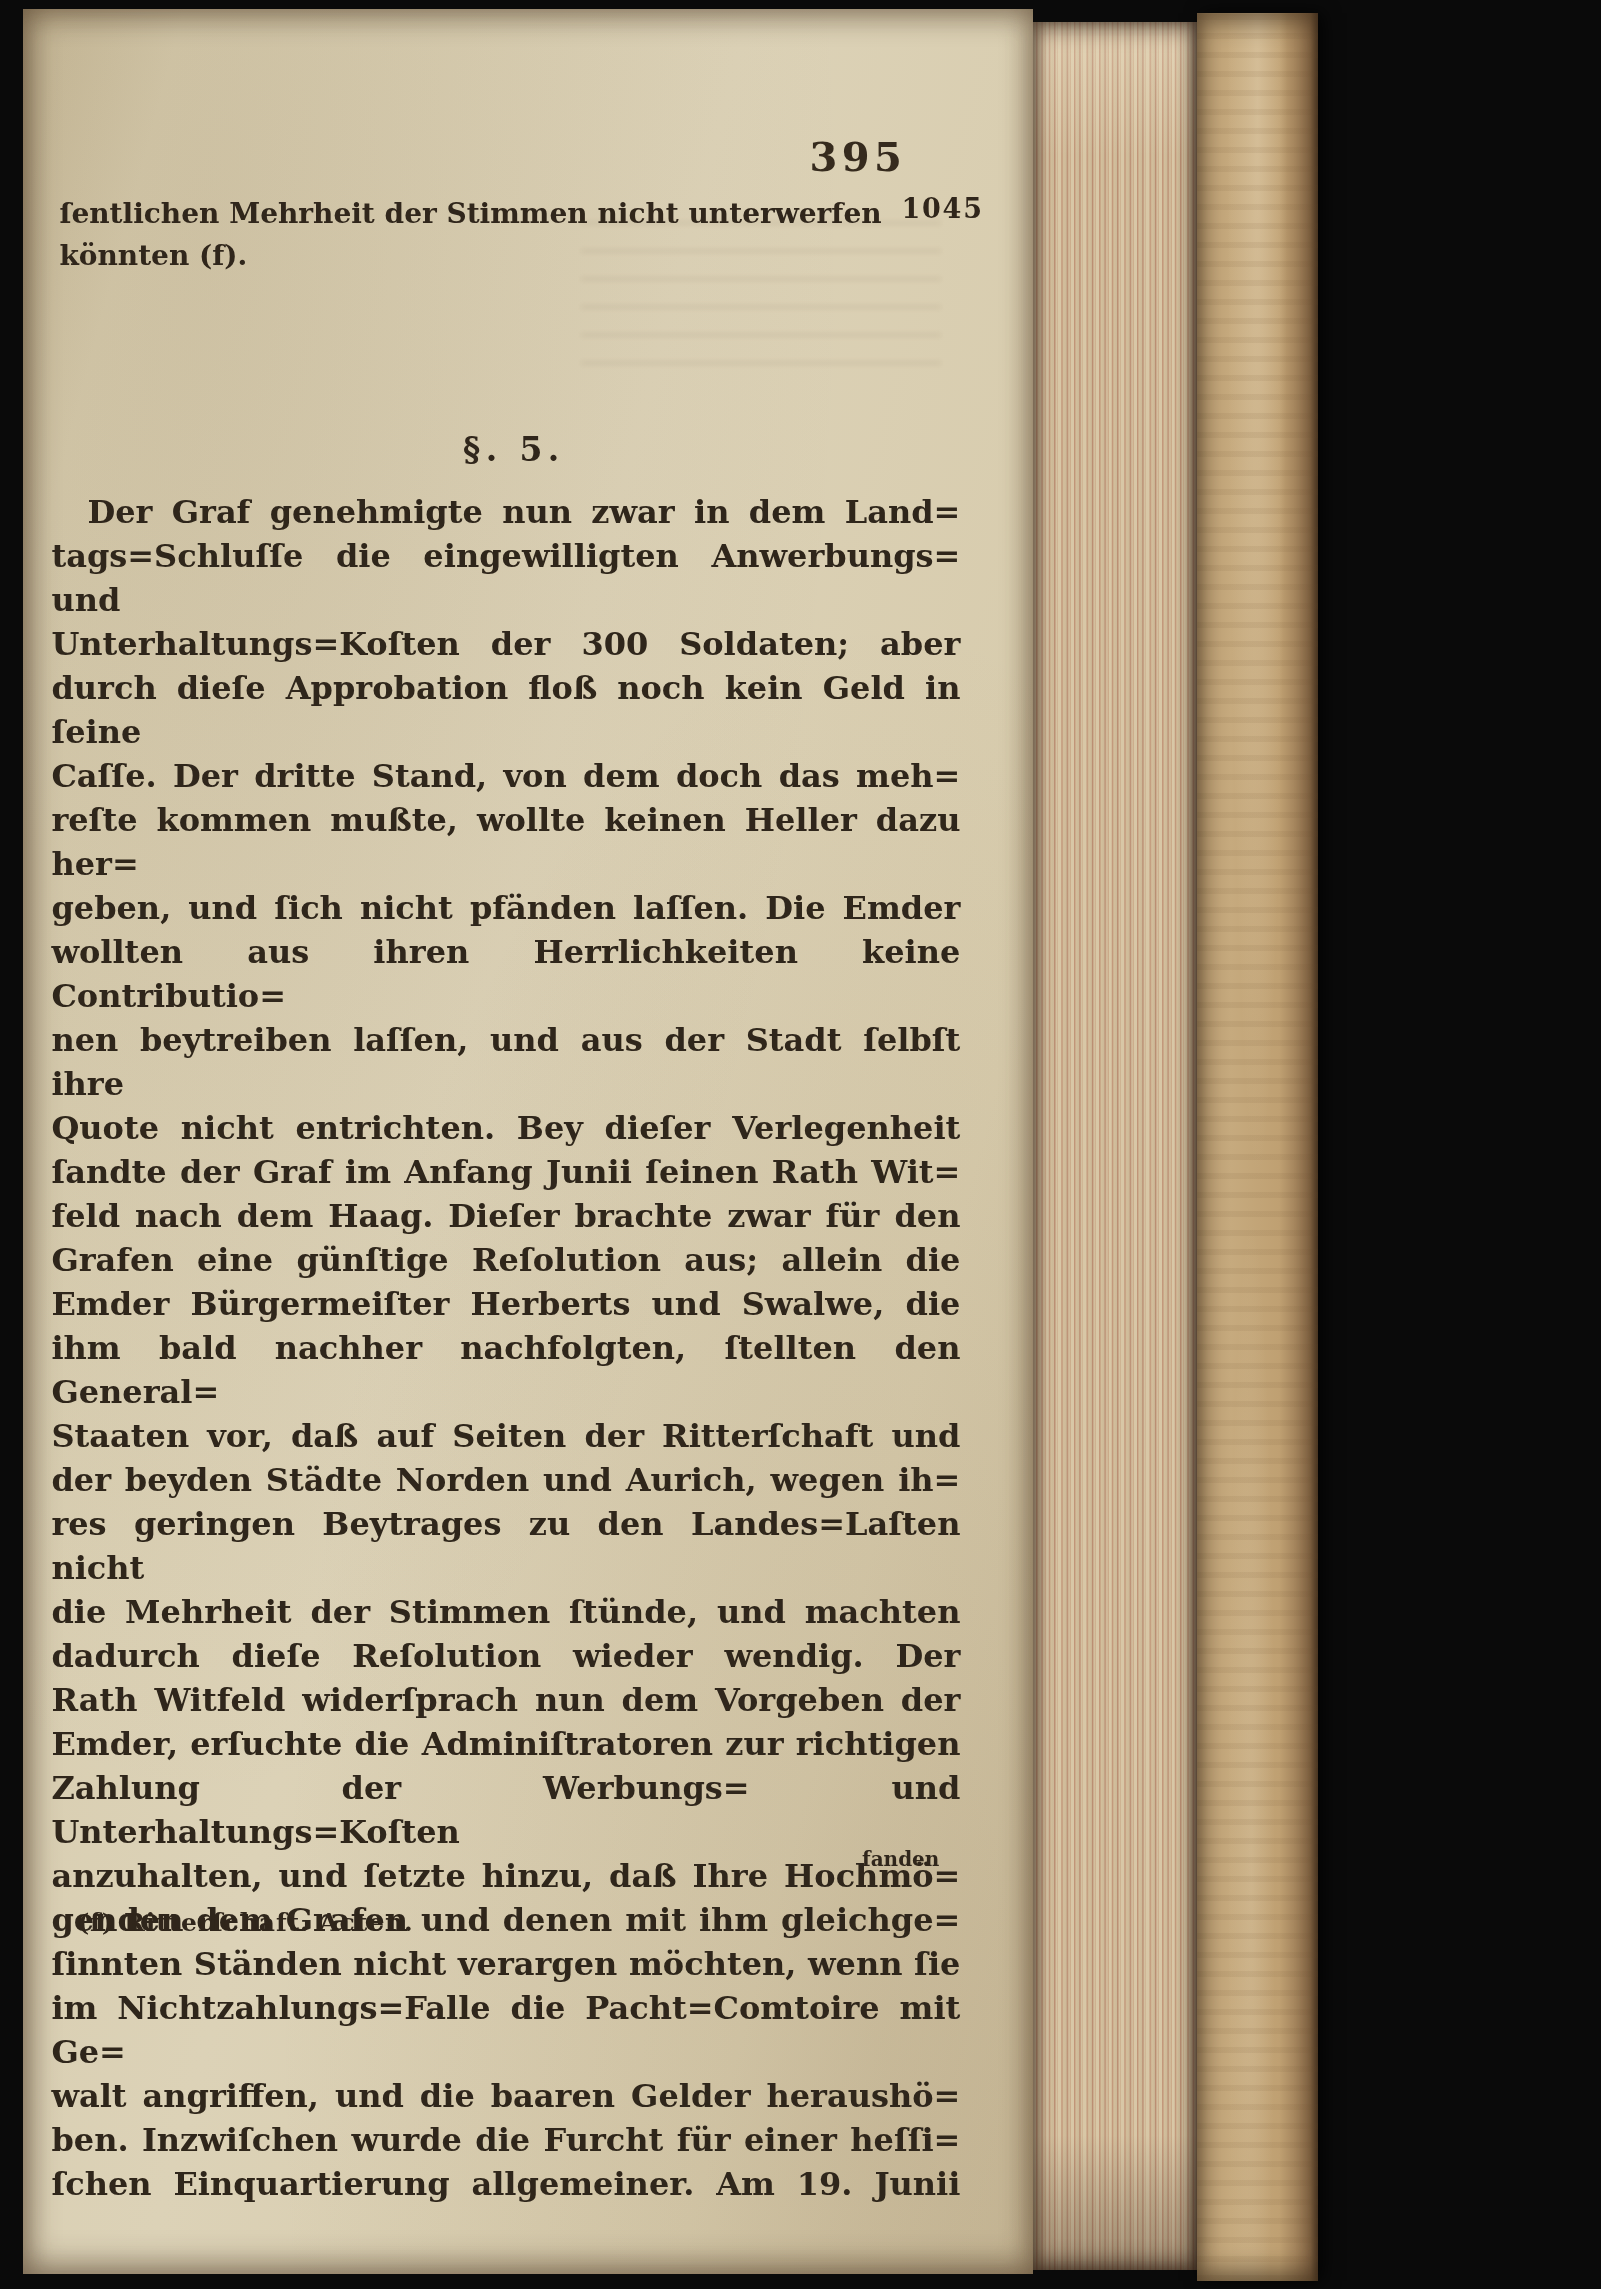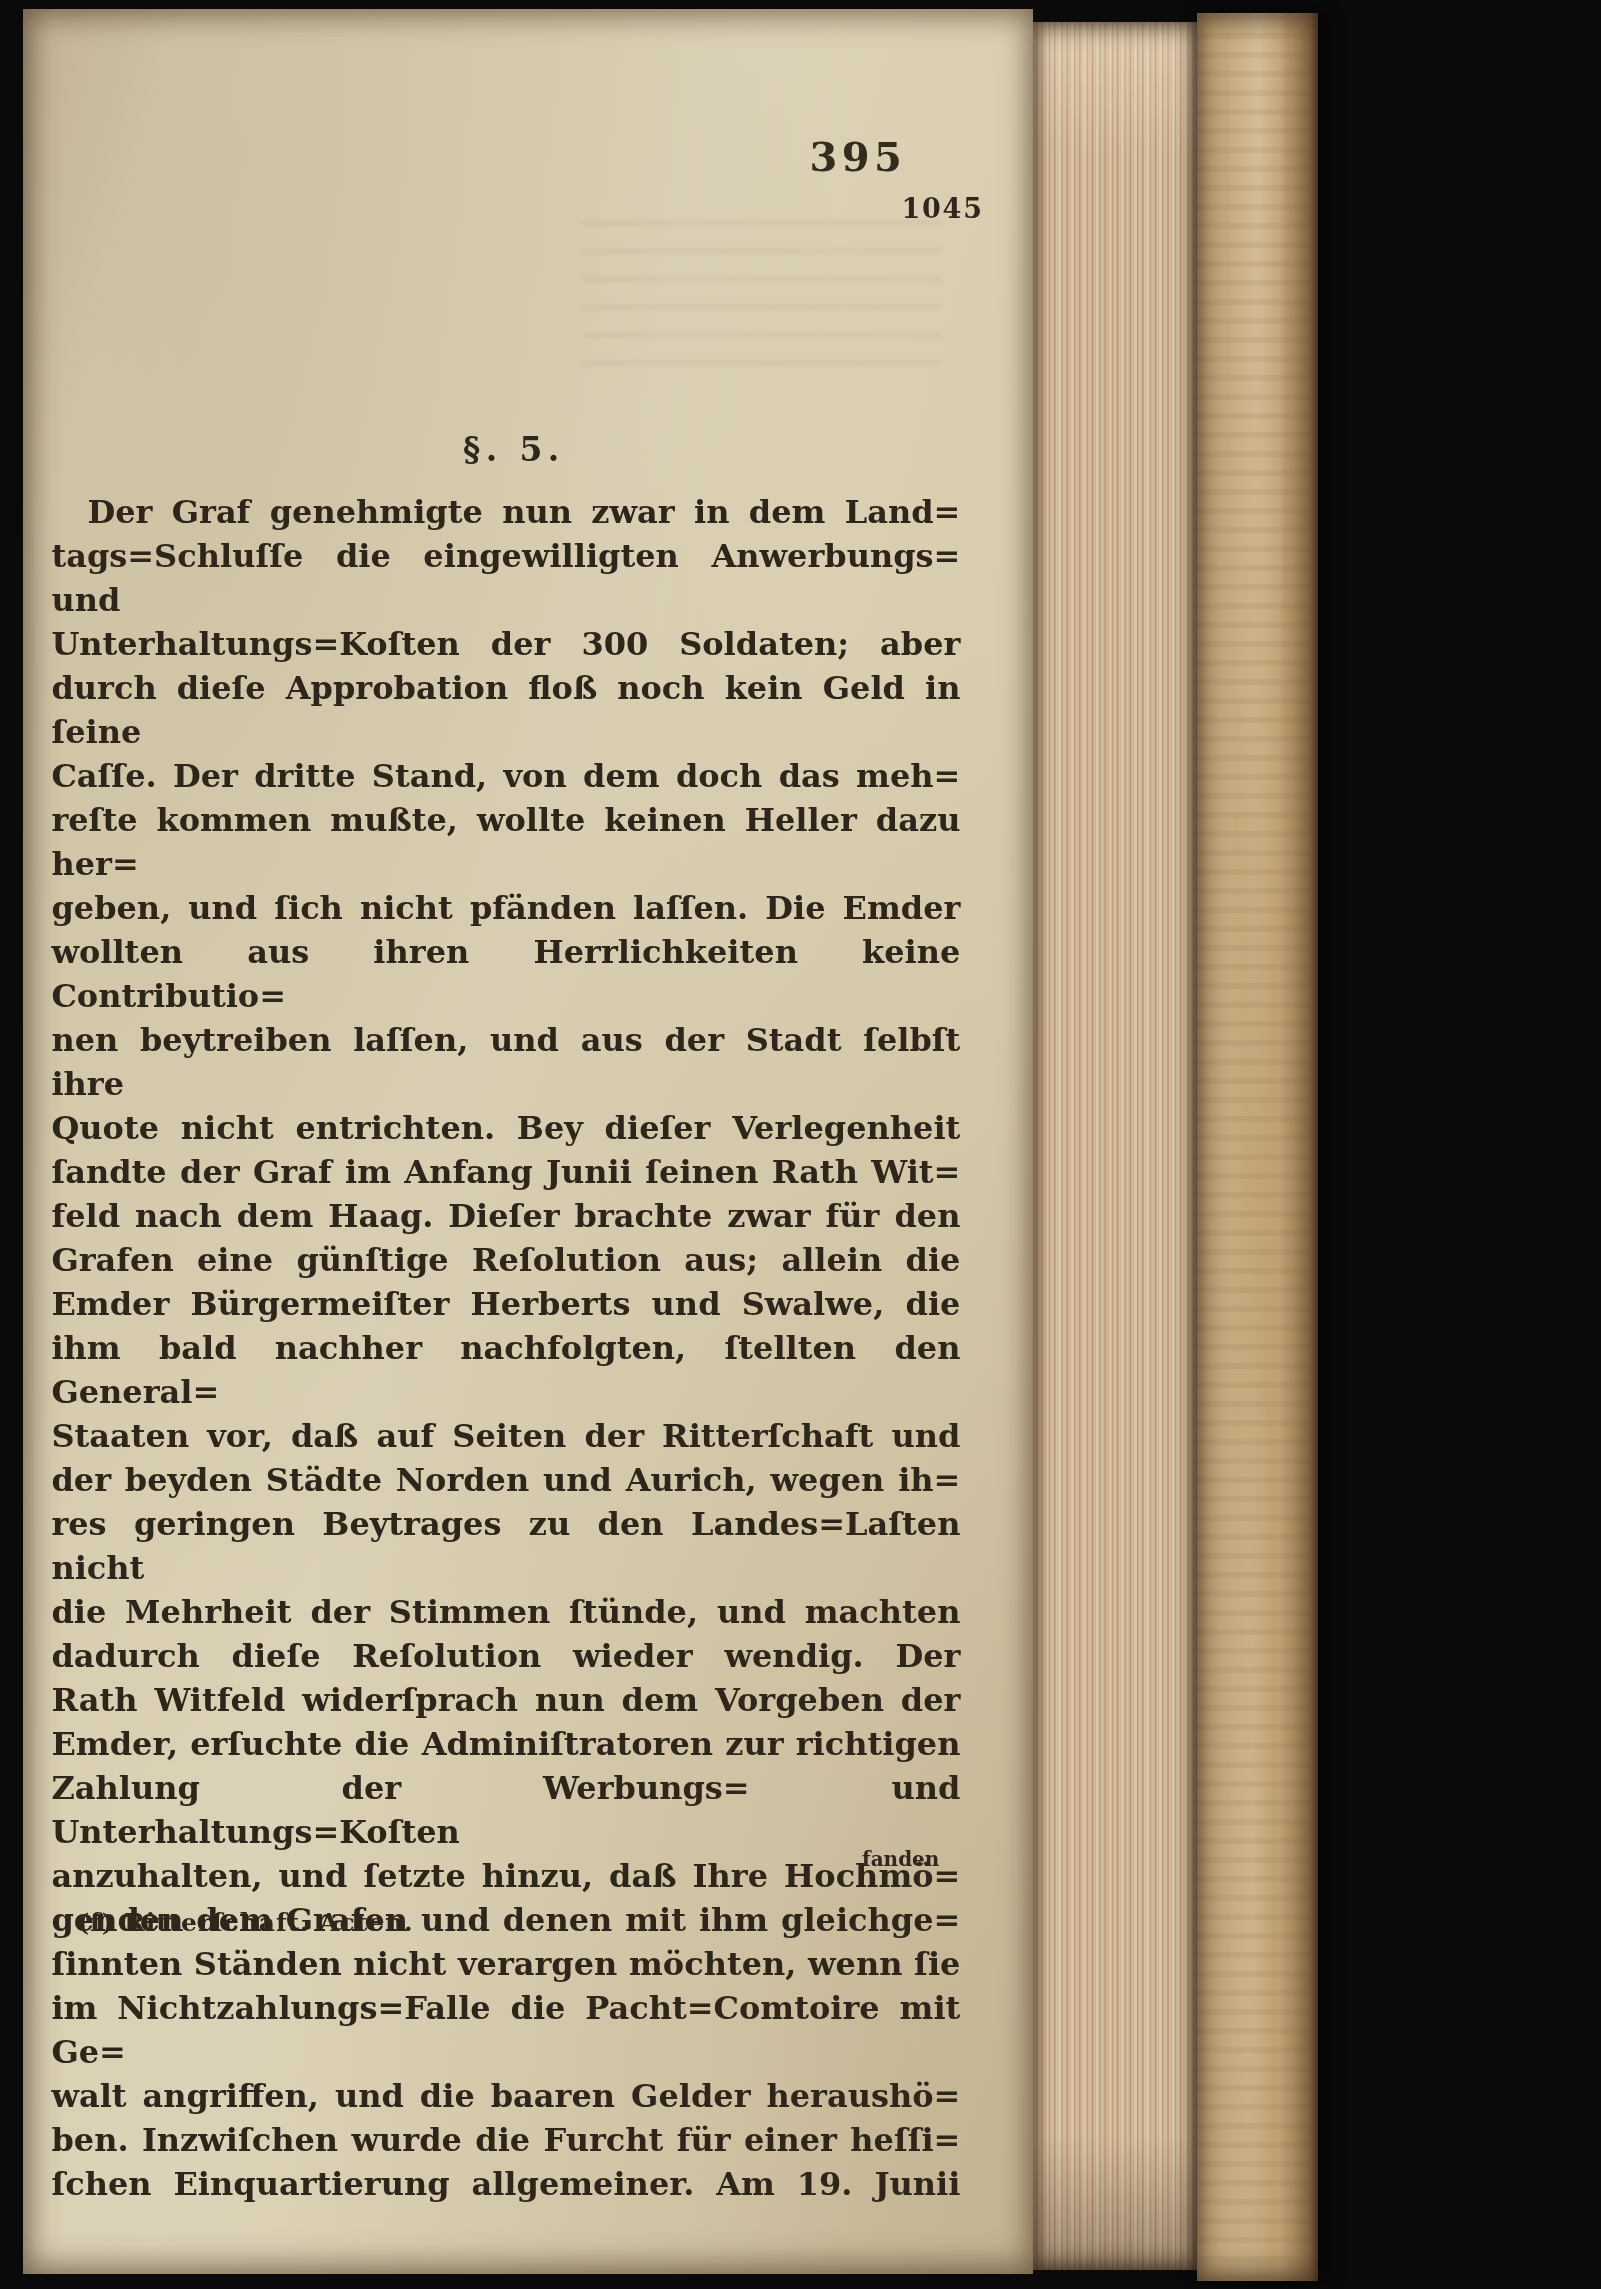--- a/index.html
+++ b/index.html
@@ -150,20 +150,22 @@
 <div class="scan">
 
   <div class="paper">
 
     <div class="showthrough"></div>
 
     <div class="running-header">
       <span class="page-number">395</span>
     </div>
 
+    <div class="carryover">ſentlichen Mehrheit der Stimmen nicht unterwerfen
+könnten (f).</div>
 
     <span class="margin-year">1045</span>
 
     <div class="section-heading">§. 5.</div>
 
     <div class="body-text">Der Graf genehmigte nun zwar in dem Land=
 tags=Schluſſe die eingewilligten Anwerbungs= und
 Unterhaltungs=Koſten der 300 Soldaten; aber
 durch dieſe Approbation floß noch kein Geld in ſeine
 Caſſe. Der dritte Stand, von dem doch das meh=

